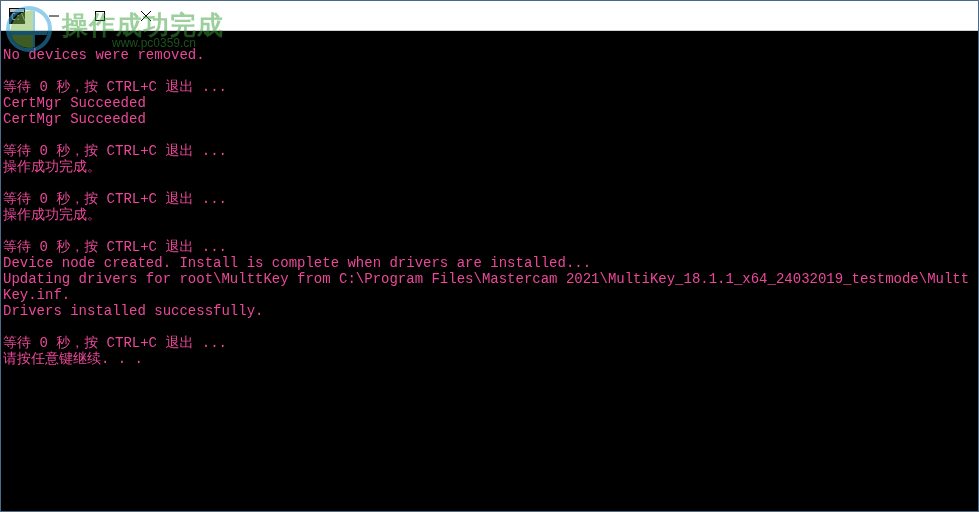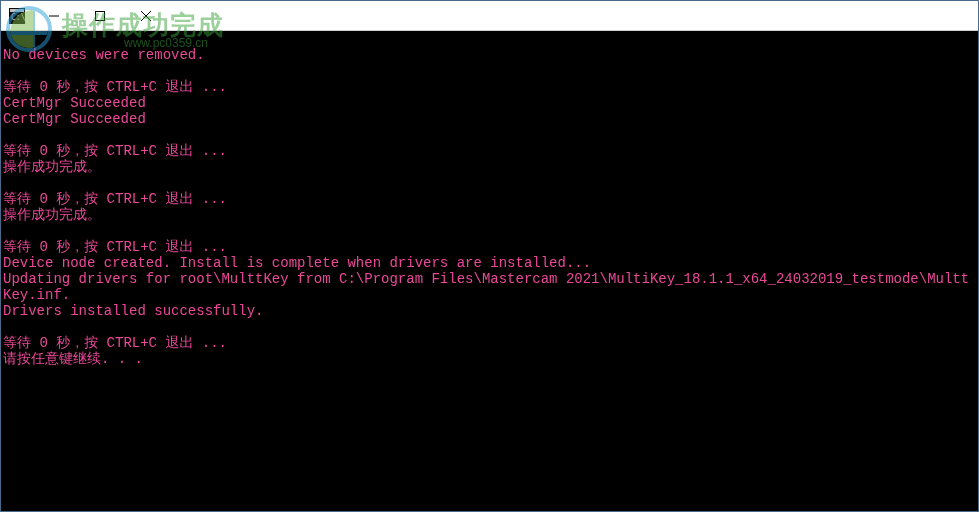--- a/index.html
+++ b/index.html
@@ -106,21 +106,21 @@
     position: absolute;
     top: 2px; left: 56px;
     font-size: 26px;
     font-weight: bold;
     color: #3aa03a;
     letter-spacing: 1px;
     white-space: nowrap;
   }
   .wm-text-sub {
     position: absolute;
-    top: 30px; left: 118px;
+    top: 30px; left: 106px;
     font-size: 12px;
     color: #3aa03a;
     white-space: nowrap;
   }
 </style>
 </head>
 <body>
 
 <div class="window">
 

